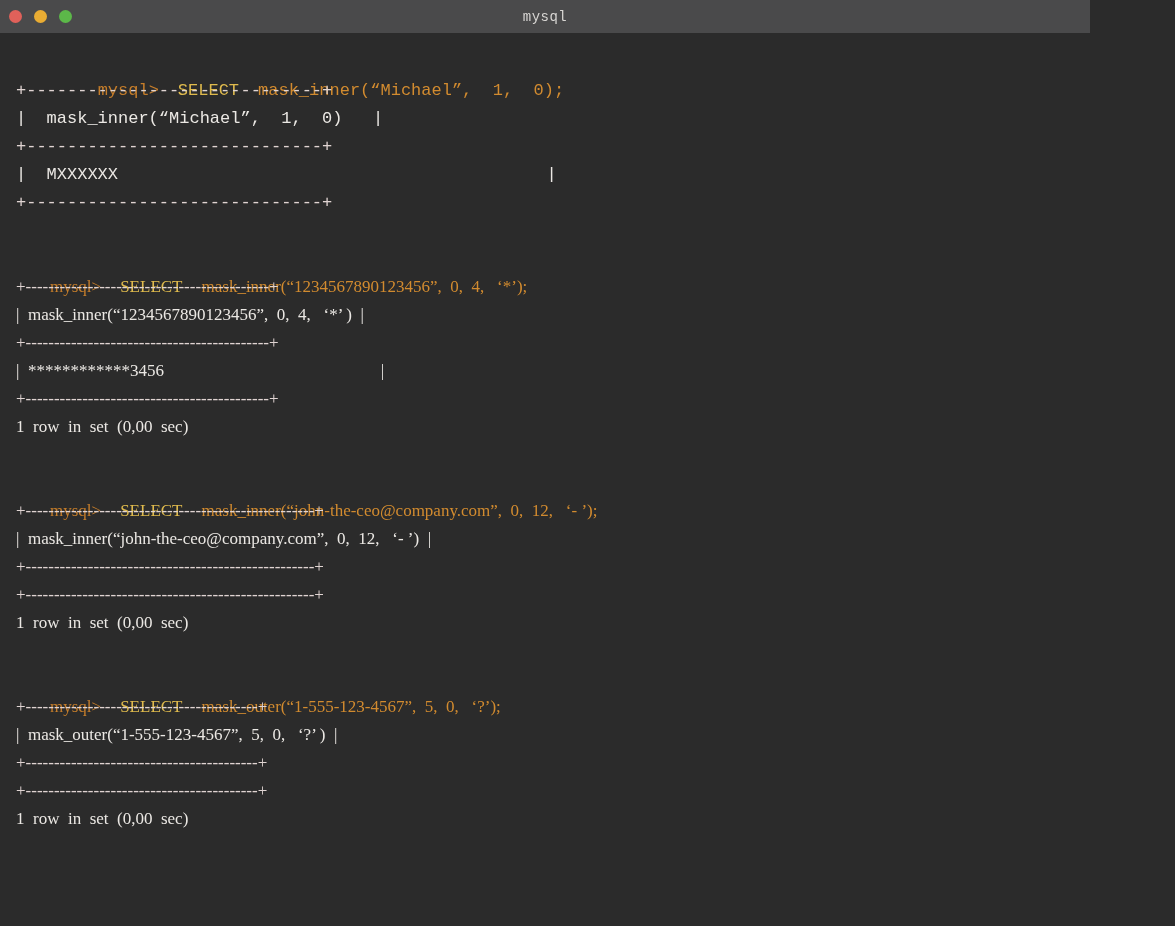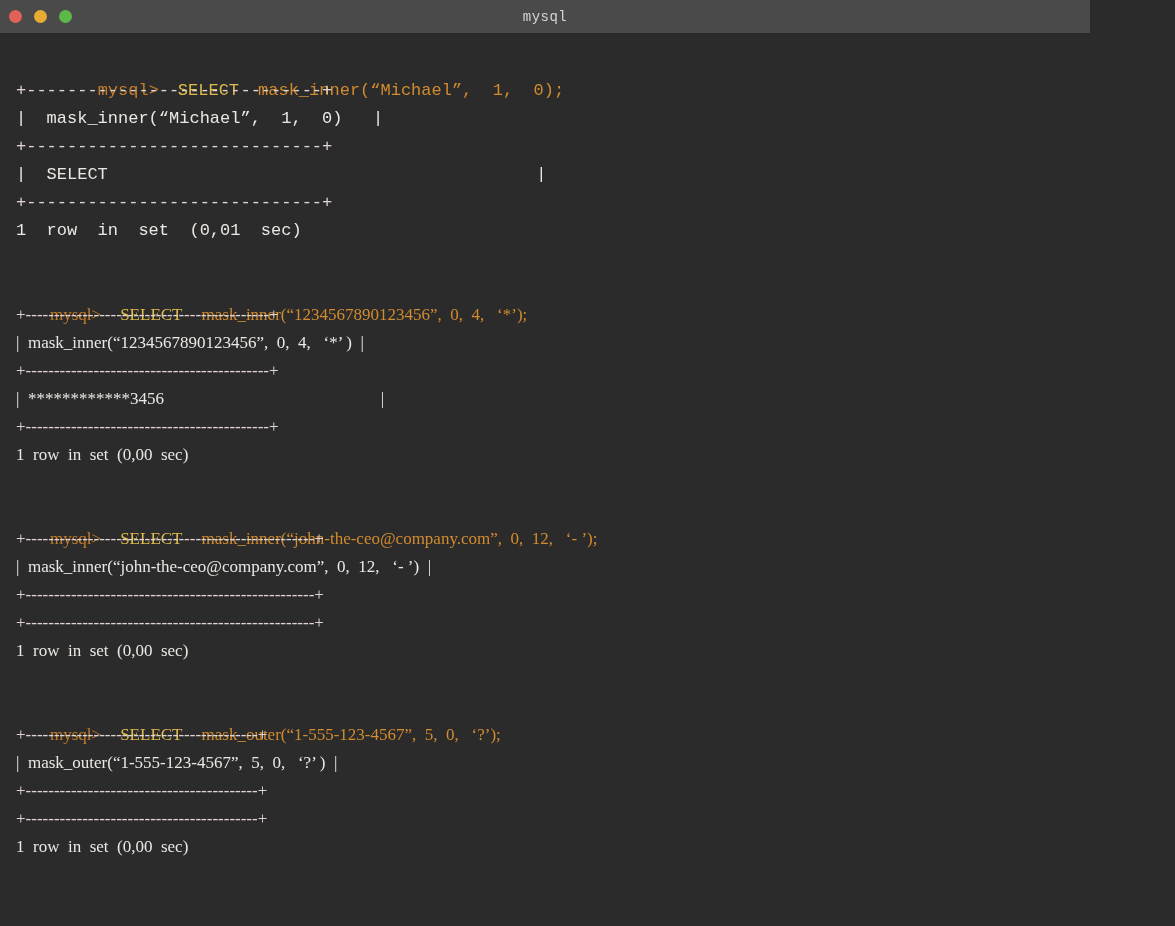--- a/index.html
+++ b/index.html
@@ -53,23 +53,22 @@
 
   <div class="terminal">
 
     <div class="block">
       <div class="line">
         <span class="prompt">mysql&gt;</span><span class="keyword">SELECT</span><span class="query">mask_inner(“Michael”,  1,  0);</span>
       </div>
       <div class="line b">+-----------------------------+</div>
       <div class="line t">|  mask_inner(“Michael”,  1,  0)   |</div>
       <div class="line b">+-----------------------------+</div>
-      <div class="line t">|  SELECT                                          |</div>
+      <div class="line t">|  MXXXXXX                                          |</div>
       <div class="line b">+-----------------------------+</div>
-      <div class="line t">1  row  in  set  (0,01  sec)</div>
     </div>
 
     <div class="block">
       <div class="line">
         <span class="prompt">mysql&gt;</span><span class="keyword">SELECT</span><span class="query">mask_inner(“1234567890123456”,  0,  4,   ‘*’);</span>
       </div>
       <div class="line b">+-------------------------------------------+</div>
       <div class="line t">|  mask_inner(“1234567890123456”,  0,  4,   ‘*’ )  |</div>
       <div class="line b">+-------------------------------------------+</div>
       <div class="line t">|  ************3456                                                   |</div>

